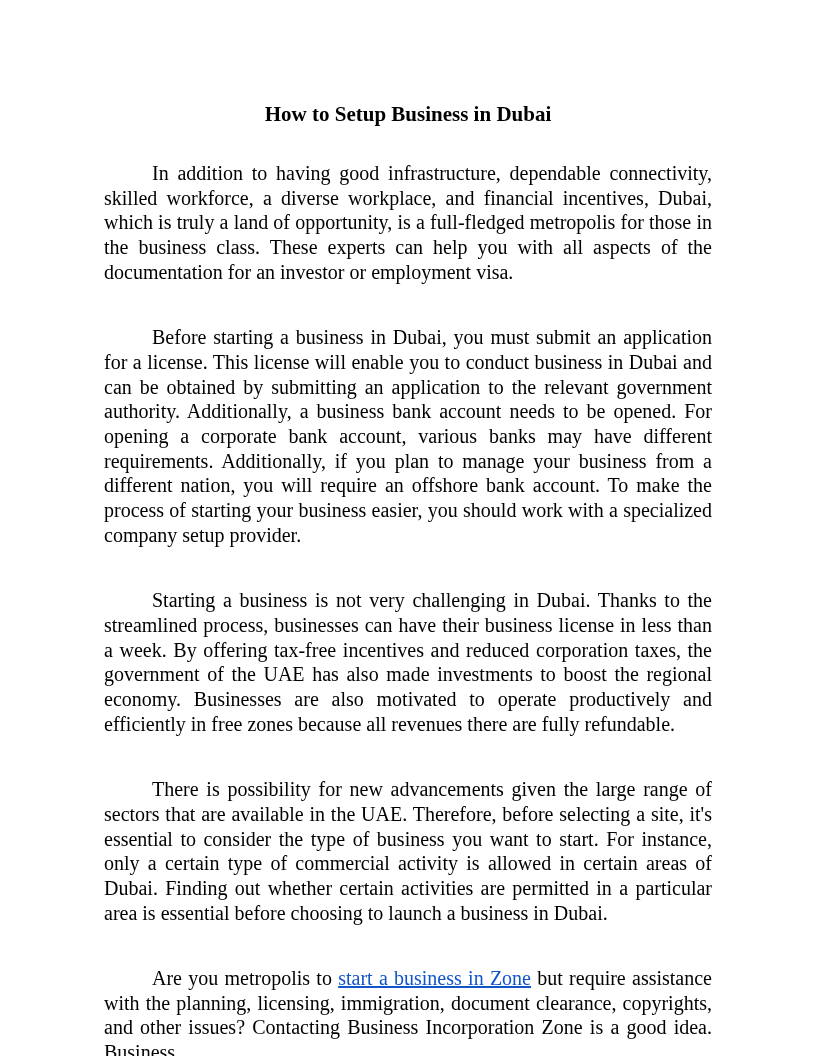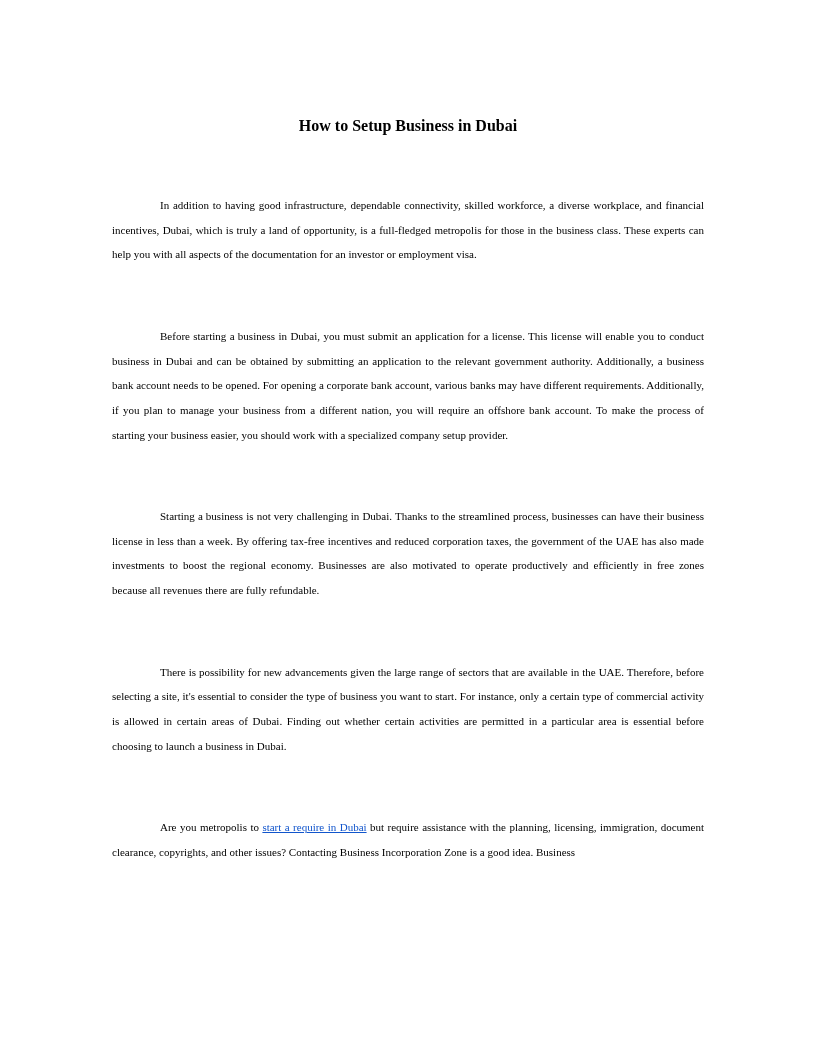--- a/index.html
+++ b/index.html
@@ -17,34 +17,34 @@
   }
   .page {
     position: absolute;
     left: 96px;
     top: 94px;
     width: 624px;
   }
   .title {
     font-family: "Liberation Serif", "DejaVu Serif", serif;
     font-weight: bold;
-    font-size: 16px;
+    font-size: 21px;
     text-align: center;
-    margin: 16px;
+    margin: 4px;
     line-height: 32px;
   }
   .spacer-title {
     height: 19px;
   }
   .para {
-    font-size: 11px;
+    font-size: 20px;
     line-height: 24.7px;
     text-align: justify;
     text-indent: 48px;
-    margin: 16px;
+    margin: 8px;
   }
   .para-gap {
     height: 24.7px;
   }
   a.link {
     color: #1155cc;
     text-decoration: underline;
   }
 </style>
 </head>
@@ -59,14 +59,14 @@
 
   <p class="para">Before starting a business in Dubai, you must submit an application for a license. This license will enable you to conduct business in Dubai and can be obtained by submitting an application to the relevant government authority. Additionally, a business bank account needs to be opened. For opening a corporate bank account, various banks may have different requirements. Additionally, if you plan to manage your business from a different nation, you will require an offshore bank account. To make the process of starting your business easier, you should work with a specialized company setup provider.</p>
   <div class="para-gap"></div>
 
   <p class="para">Starting a business is not very challenging in Dubai. Thanks to the streamlined process, businesses can have their business license in less than a week. By offering tax-free incentives and reduced corporation taxes, the government of the UAE has also made investments to boost the regional economy. Businesses are also motivated to operate productively and efficiently in free zones because all revenues there are fully refundable.</p>
   <div class="para-gap"></div>
 
   <p class="para">There is possibility for new advancements given the large range of sectors that are available in the UAE. Therefore, before selecting a site, it's essential to consider the type of business you want to start. For instance, only a certain type of commercial activity is allowed in certain areas of Dubai. Finding out whether certain activities are permitted in a particular area is essential before choosing to launch a business in Dubai.</p>
   <div class="para-gap"></div>
 
-  <p class="para"><span>Are you metropolis to </span><a class="link">start a require in Dubai</a><span> but require assistance with the planning, licensing, immigration, document clearance, copyrights, and other issues? Contacting Business Incorporation Zone is a good idea. Business</span></p>
+  <p class="para"><span>Are you metropolis to </span><a class="link">start a business in Zone</a><span> but require assistance with the planning, licensing, immigration, document clearance, copyrights, and other issues? Contacting Business Incorporation Zone is a good idea. Business</span></p>
 </div>
 
 </body></html>

